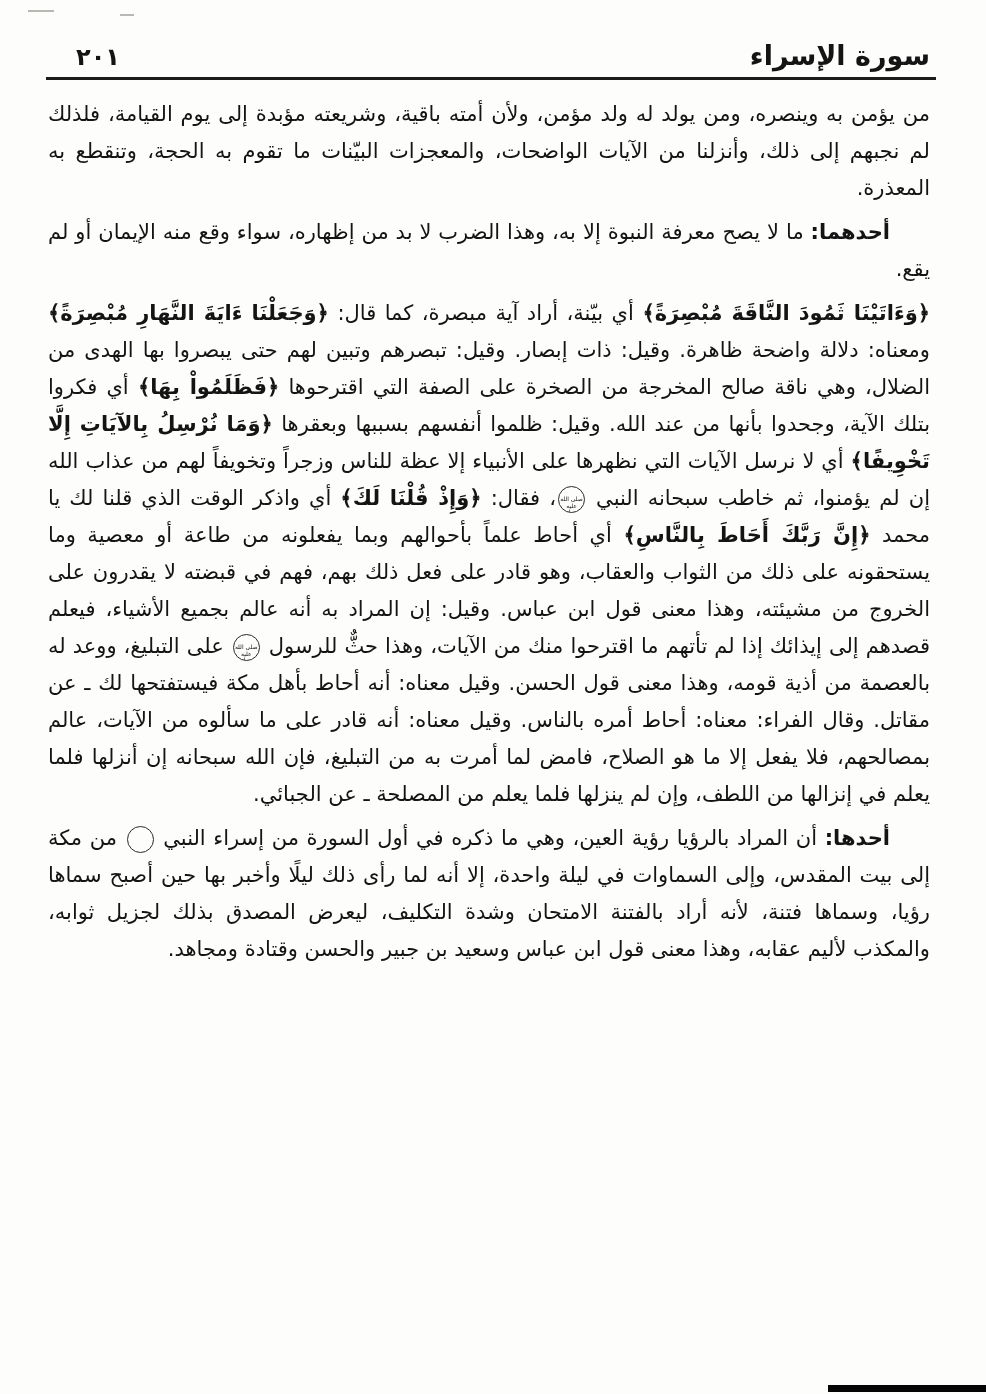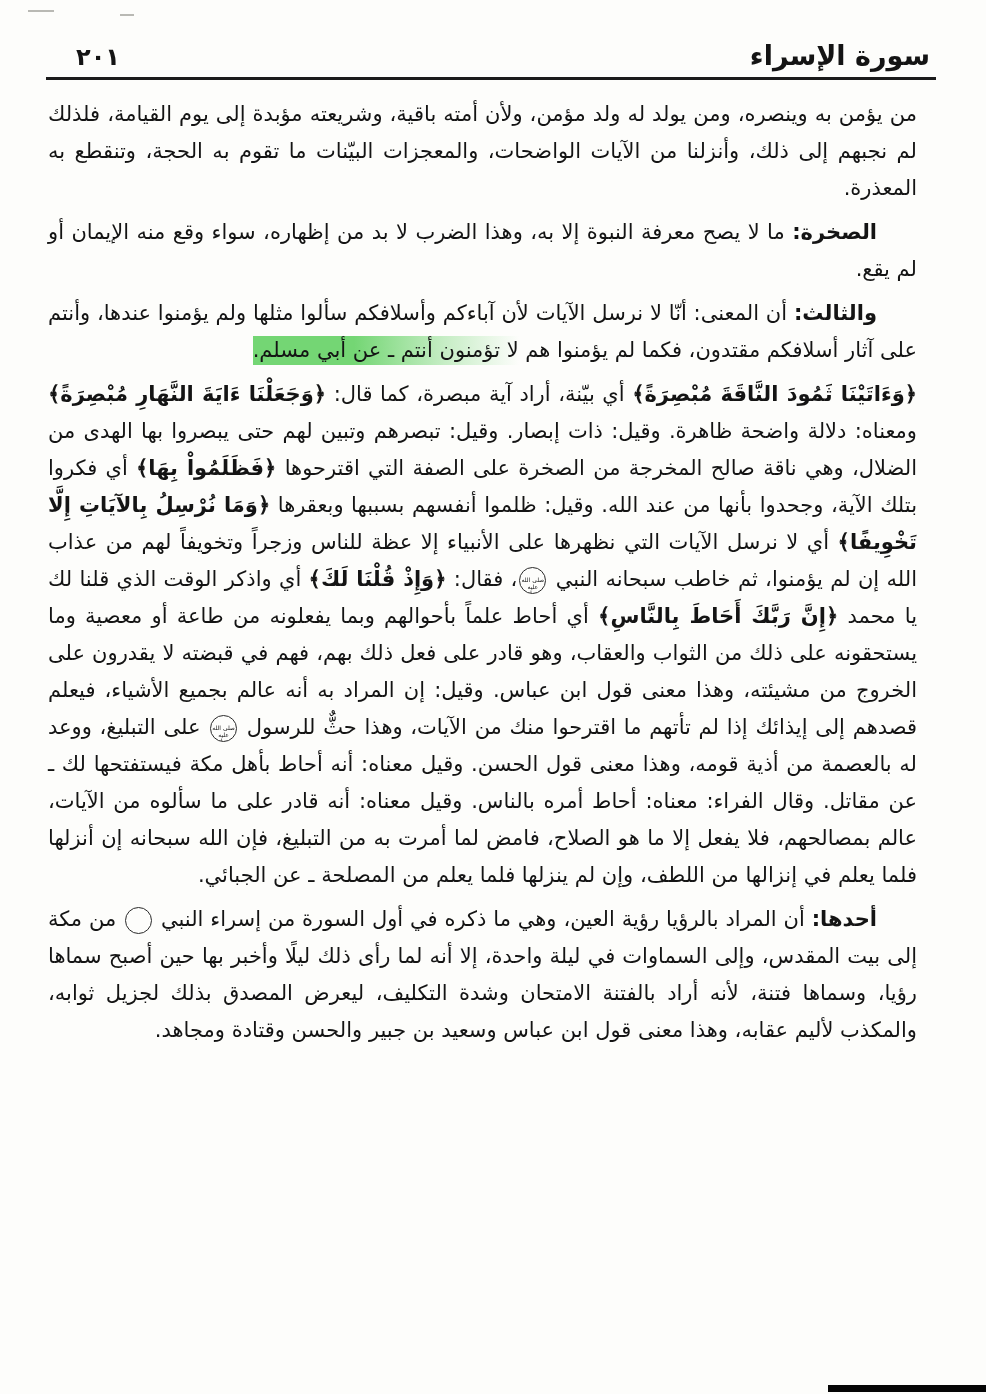--- a/index.html
+++ b/index.html
@@ -26,21 +26,21 @@
     border-top:3.5px solid #1b1b1b;
     height:0;
   }
   .content {
     direction:rtl;
     text-align:justify;
     padding:16px 56px 0 48px;
     font-size:21px;
     line-height:37px;
   }
-  p.para { margin:0 13px 7px 0; }
+  p.para { margin:0 0 7px 0; }
   p.noindent { text-indent:0; }
   p.indent { text-indent:40px; }
   .lead { font-weight:bold; }
   .verse { font-weight:bold; }
   .hl {
     background:linear-gradient(to left,
       rgba(116,214,116,0) 0%,
       rgba(116,214,116,0.40) 28%,
       #74d674 62%);
     padding:2px 0 3px 0;
@@ -92,24 +92,23 @@
     <div class="surah-title">سورة الإسراء</div>
     <div class="page-number">٢٠١</div>
   </div>
   <div class="rule"></div>
 
   <div class="content">
 
     <p class="para noindent"><span>من يؤمن به وينصره، ومن يولد له ولد مؤمن، ولأن أمته باقية، وشريعته مؤبدة إلى يوم القيامة، فلذلك لم نجبهم إلى ذلك، وأنزلنا من الآيات الواضحات، والمعجزات البيّنات ما تقوم به الحجة، وتنقطع به المعذرة.</span></p>
 
 
-    <p class="para indent"><span class="lead">الصخرة:</span><span> ما لا يصح معرفة النبوة إلا به، وهذا الضرب لا بد من إظهاره، سواء وقع منه الإيمان أو لم يقع.</span></p>
+    <p class="para indent"><span class="lead">أحدهما:</span><span> ما لا يصح معرفة النبوة إلا به، وهذا الضرب لا بد من إظهاره، سواء وقع منه الإيمان أو لم يقع.</span></p>
 
 
-    <p class="para indent"><span class="lead">والثالث:</span><span> أن المعنى: أنّا لا نرسل الآيات لأن آباءكم وأسلافكم سألوا مثلها ولم يؤمنوا عندها، وأنتم على آثار أسلافكم مقتدون، فكما لم يؤمنوا هم </span><span class="hl">لا تؤمنون أنتم ـ عن أبي مسلم.</span></p>
 
     <p class="para noindent"><span class="verse">﴿وَءَاتَيْنَا ثَمُودَ النَّاقَةَ مُبْصِرَةً﴾</span><span> أي بيّنة، أراد آية مبصرة، كما قال: </span><span class="verse">﴿وَجَعَلْنَا ءَايَةَ النَّهَارِ مُبْصِرَةً﴾</span><span> ومعناه: دلالة واضحة ظاهرة. وقيل: ذات إبصار. وقيل: تبصرهم وتبين لهم حتى يبصروا بها الهدى من الضلال، وهي ناقة صالح المخرجة من الصخرة على الصفة التي اقترحوها </span><span class="verse">﴿فَظَلَمُواْ بِهَا﴾</span><span> أي فكروا بتلك الآية، وجحدوا بأنها من عند الله. وقيل: ظلموا أنفسهم بسببها وبعقرها </span><span class="verse">﴿وَمَا نُرْسِلُ بِالآيَاتِ إِلَّا تَخْوِيفًا﴾</span><span> أي لا نرسل الآيات التي نظهرها على الأنبياء إلا عظة للناس وزجراً وتخويفاً لهم من عذاب الله إن لم يؤمنوا، ثم خاطب سبحانه النبي </span><span class="pbuh"><span class="pbuh-inner">صلى الله عليه وسلم</span></span><span>، فقال: </span><span class="verse">﴿وَإِذْ قُلْنَا لَكَ﴾</span><span> أي واذكر الوقت الذي قلنا لك يا محمد </span><span class="verse">﴿إِنَّ رَبَّكَ أَحَاطَ بِالنَّاسِ﴾</span><span> أي أحاط علماً بأحوالهم وبما يفعلونه من طاعة أو معصية وما يستحقونه على ذلك من الثواب والعقاب، وهو قادر على فعل ذلك بهم، فهم في قبضته لا يقدرون على الخروج من مشيئته، وهذا معنى قول ابن عباس. وقيل: إن المراد به أنه عالم بجميع الأشياء، فيعلم قصدهم إلى إيذائك إذا لم تأتهم ما اقترحوا منك من الآيات، وهذا حثٌّ للرسول </span><span class="pbuh"><span class="pbuh-inner">صلى الله عليه وسلم</span></span><span> على التبليغ، ووعد له بالعصمة من أذية قومه، وهذا معنى قول الحسن. وقيل معناه: أنه أحاط بأهل مكة فيستفتحها لك ـ عن مقاتل. وقال الفراء: معناه: أحاط أمره بالناس. وقيل معناه: أنه قادر على ما سألوه من الآيات، عالم بمصالحهم، فلا يفعل إلا ما هو الصلاح، فامض لما أمرت به من التبليغ، فإن الله سبحانه إن أنزلها فلما يعلم في إنزالها من اللطف، وإن لم ينزلها فلما يعلم من المصلحة ـ عن الجبائي.</span></p>
 
 
     <p class="para indent"><span class="lead">أحدها:</span><span> أن المراد بالرؤيا رؤية العين، وهي ما ذكره في أول السورة من إسراء النبي </span><span class="pbuh"></span><span> من مكة إلى بيت المقدس، وإلى السماوات في ليلة واحدة، إلا أنه لما رأى ذلك ليلًا وأخبر بها حين أصبح سماها رؤيا، وسماها فتنة، لأنه أراد بالفتنة الامتحان وشدة التكليف، ليعرض المصدق بذلك لجزيل ثوابه، والمكذب لأليم عقابه، وهذا معنى قول ابن عباس وسعيد بن جبير والحسن وقتادة ومجاهد.</span></p>
 
   </div>
 
   <div class="bottom-bar"></div>
 </div>

